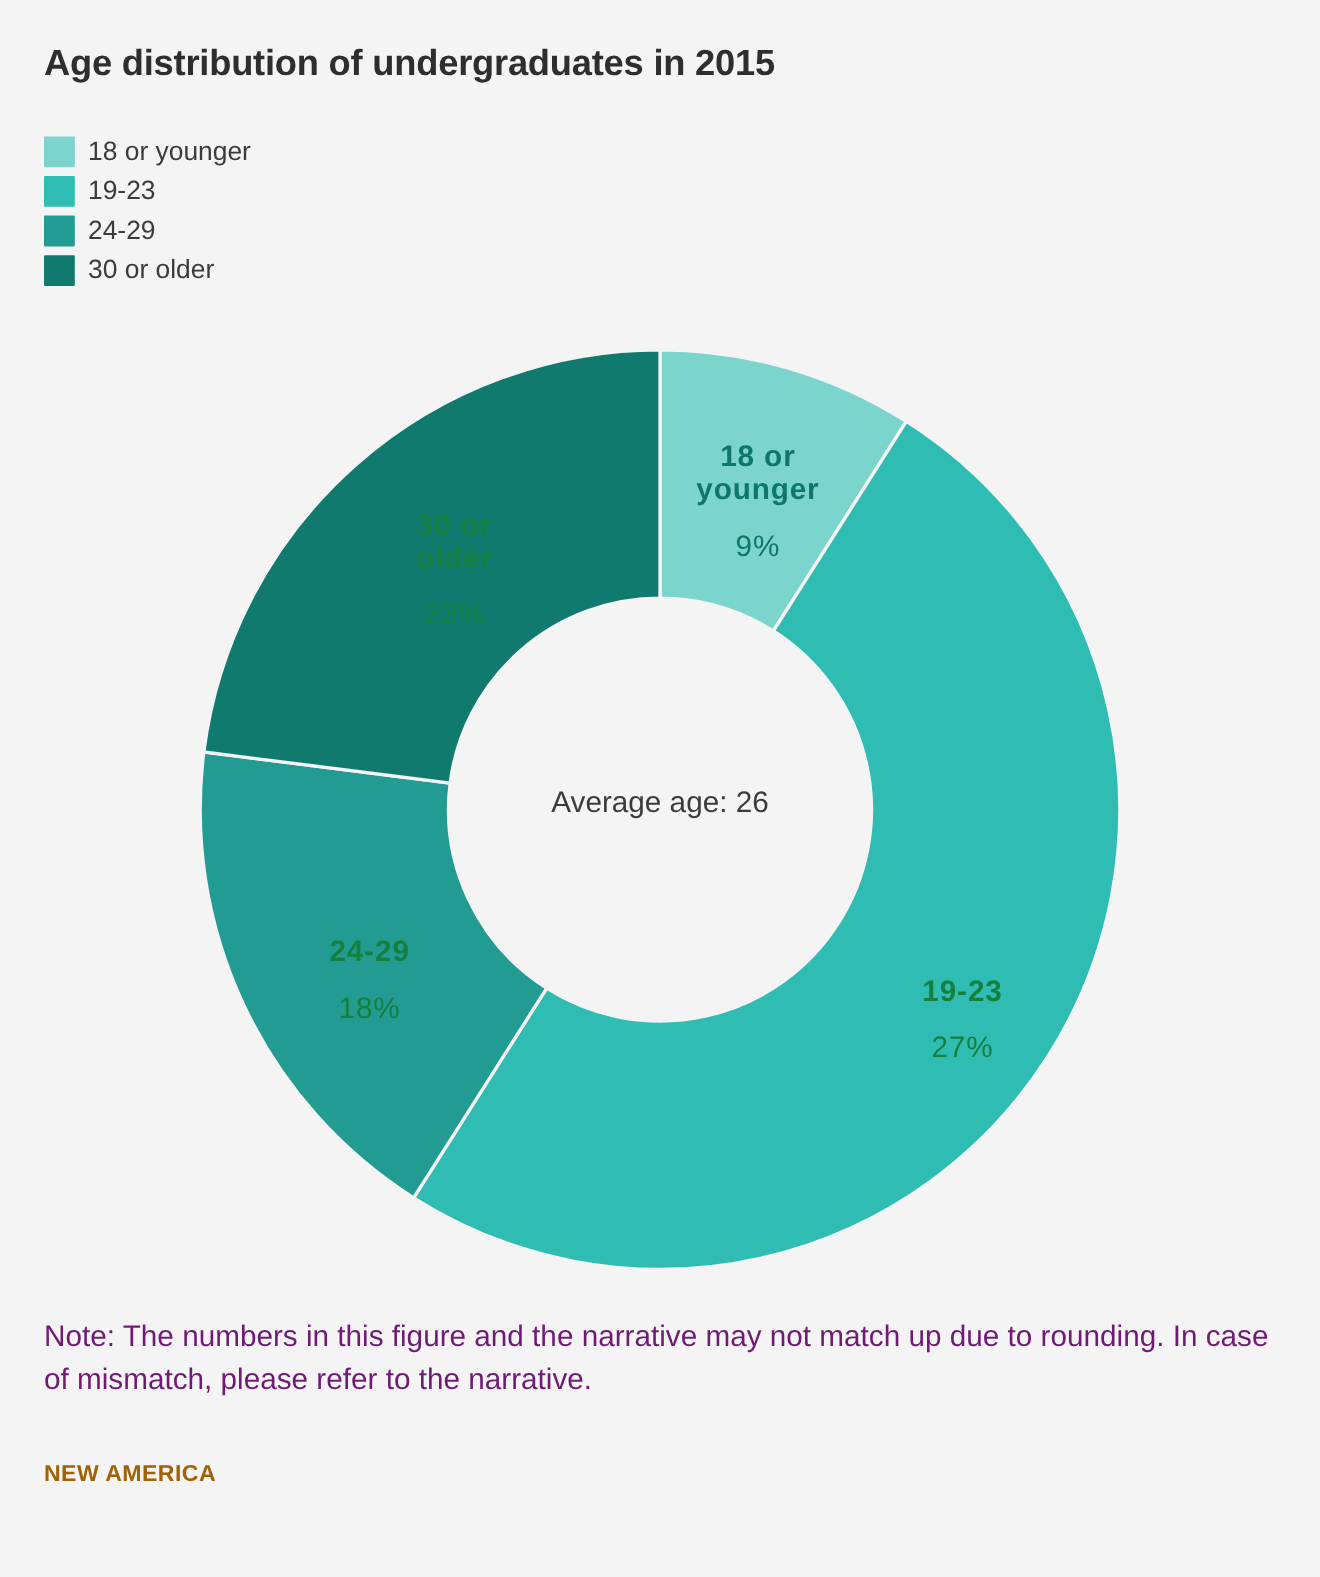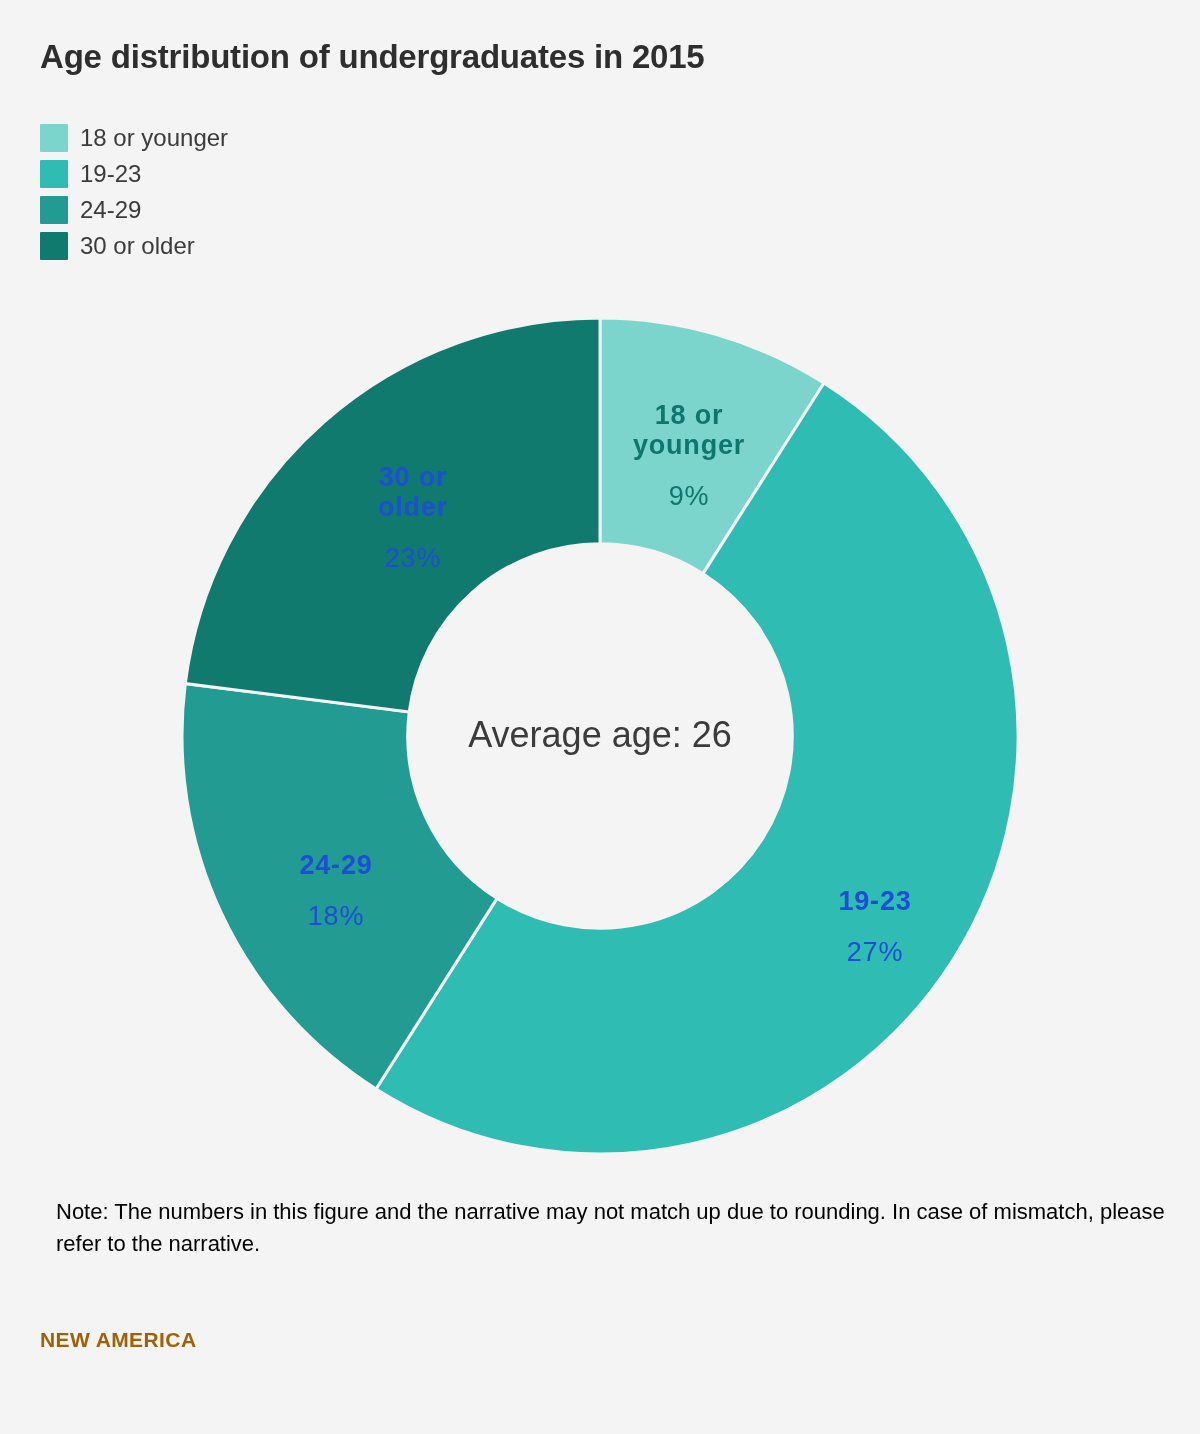--- a/index.html
+++ b/index.html
@@ -75,21 +75,21 @@
     position: absolute;
     left: 0;
     top: 0;
   }
   .center-label {
     position: absolute;
     left: 0;
     top: 714px;
     width: 1200px;
     text-align: center;
-    font-size: 36px;
+    font-size: 27px;
     color: #3b3b3b;
     white-space: nowrap;
   }
 
   
   .slice-label {
     position: absolute;
     text-align: center;
     line-height: 1.12;
     pointer-events: none;
@@ -101,37 +101,36 @@
     font-size: 27px;
     letter-spacing: 0.8px;
   }
   .slice-label .pct {
     display: block;
     font-size: 27px;
     letter-spacing: 0.8px;
     margin-top: 3px;
   }
   .lbl-dark .cat, .lbl-dark .pct { color: #0f766e; }
-  .lbl-light .cat, .lbl-light .pct { color: #1d4ed8; margin-left: 40px; }
+  .lbl-light .cat, .lbl-light .pct { color: #15803d; margin-left: 40px; }
 
   #label-18 { left: 574px; top: 382px; width: 230px; }
   #label-19 { left: 740px; top: 868px; width: 230px; }
   #label-24 { left: 201px; top: 832px; width: 230px; }
   #label-30 { left: 278px; top: 444px; width: 230px; }
 
   
   .note {
     position: absolute;
     left: 40px;
     top: 1196px;
     width: 1115px;
-    font-size: 22px;
+    font-size: 27px;
     line-height: 1.45;
-    color: #000000;
-    margin-left: 16px;
+    color: #701a75;
   }
   .source {
     position: absolute;
     left: 40px;
     top: 1288px;
     width: 1120px;
     font-size: 21px;
     line-height: 1.45;
     color: #4a4a4a;
   }

